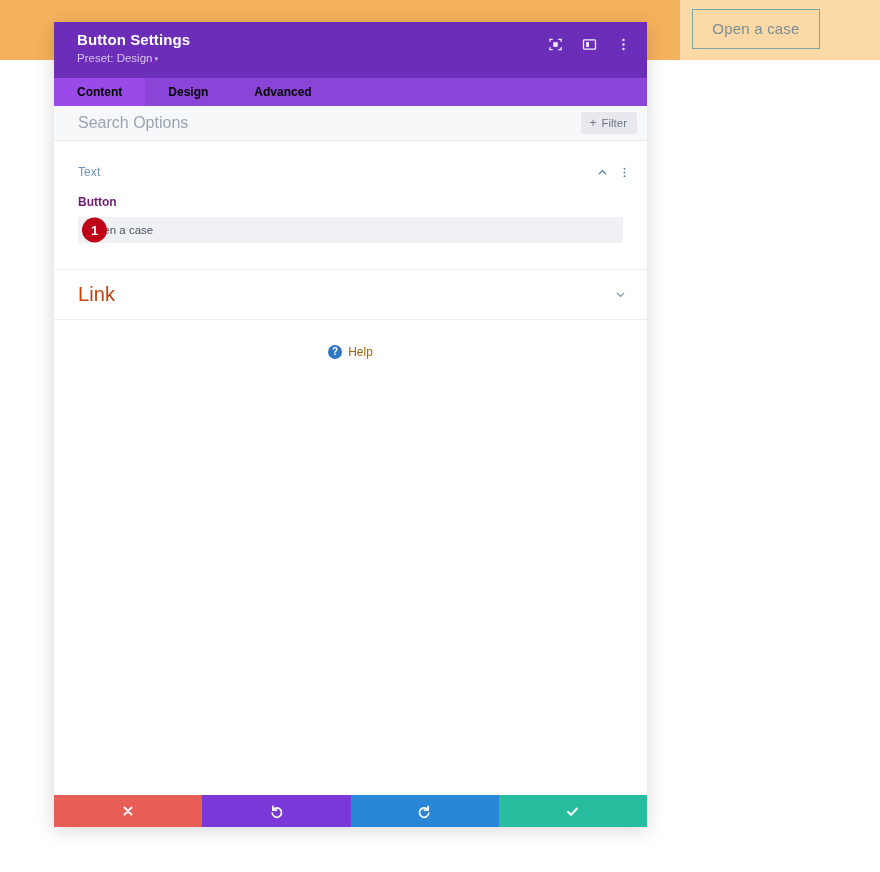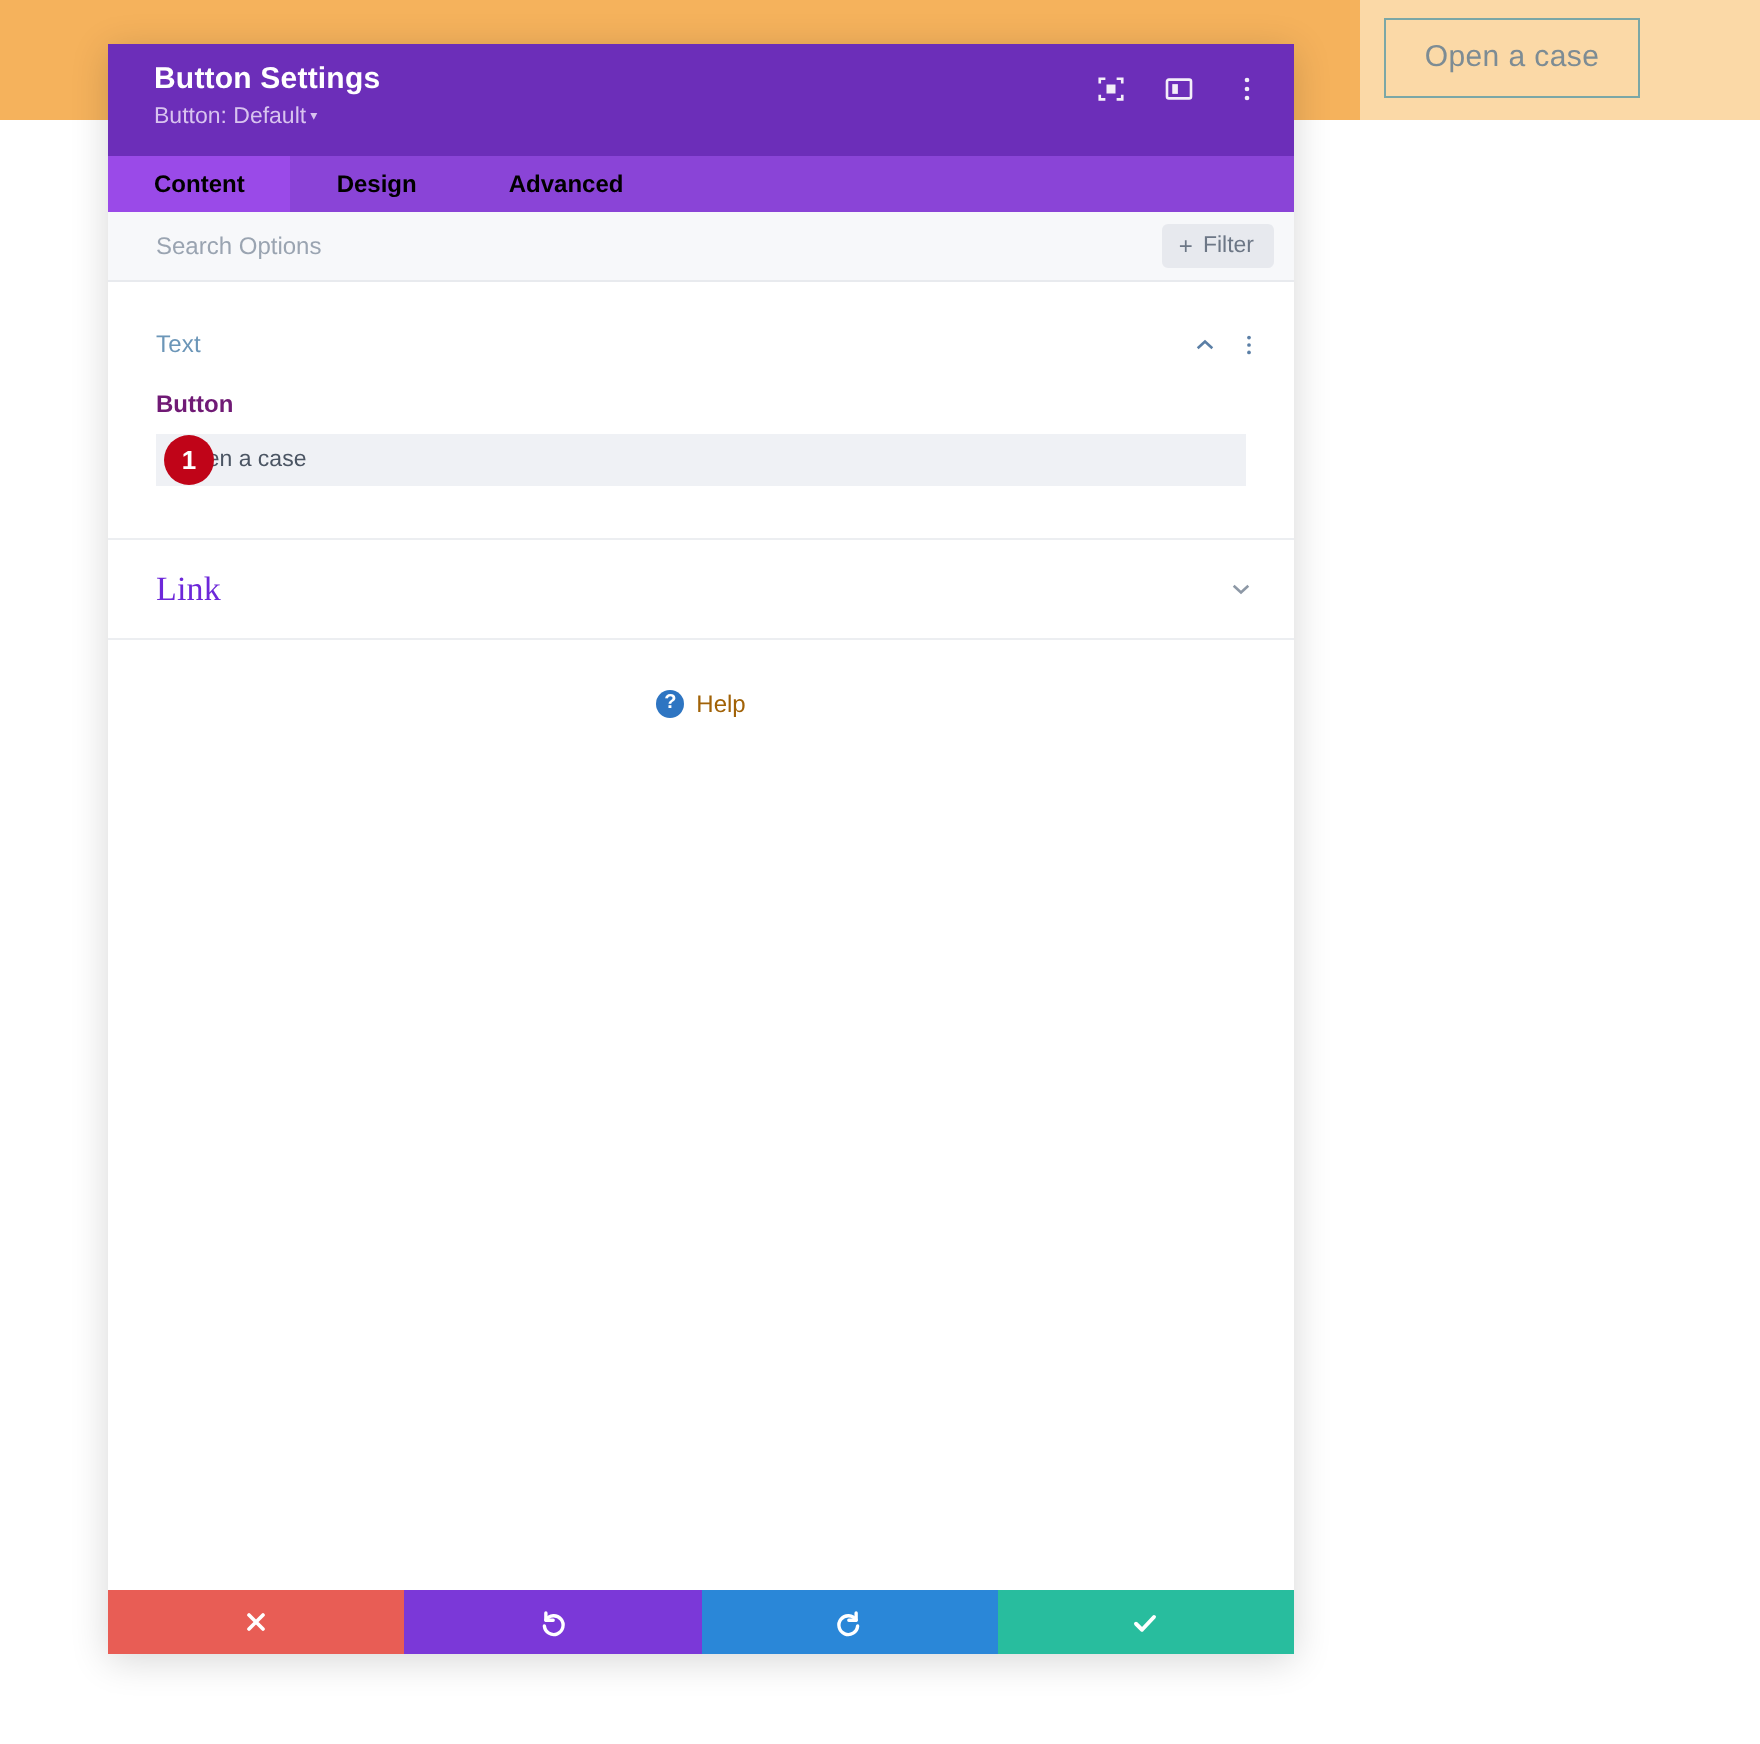--- a/index.html
+++ b/index.html
@@ -136,21 +136,21 @@
     align-items: center;
     padding: 0 10px 0 24px;
     flex: 0 0 auto;
   }
   .search-input {
     border: 0;
     outline: 0;
     background: transparent;
     flex: 1;
     font-family: "Liberation Sans", sans-serif;
-    font-size: 12px;
+    font-size: 16px;
     color: #8e99a8;
   }
   .search-input::placeholder { color: #9aa4b1; }
   .filter-button {
     background: #e7e9ee;
     border: 0;
     border-radius: 3px;
     color: #6d7786;
     font-family: "Liberation Sans", sans-serif;
     font-size: 11.5px;
@@ -234,24 +234,23 @@
   .section-collapsed {
     height: 50px;
     border-bottom: 1px solid #eceef1;
     display: flex;
     align-items: center;
     padding: 0 18px 0 24px;
     cursor: pointer;
   }
   .section-collapsed-title {
     flex: 1;
-    color: #6d28d9;
-    font-size: 17px;
+    color: #c2410c;
+    font-size: 20px;
     letter-spacing: 0.1px;
-    font-family: Liberation Serif, serif;
   }
 
   
   .help-row {
     display: flex;
     align-items: center;
     justify-content: center;
     gap: 6px;
     padding: 25px 0 0 0;
   }
@@ -299,21 +298,21 @@
 <div id="page-bg-peach"></div>
 <div id="page-bg-white"></div>
 
 <div id="site-open-case-button">Open a case</div>
 
 <div id="settings-modal">
 
   <div class="modal-header">
     <div class="modal-title">Button Settings</div>
     <div class="modal-preset">
-      <span>Button: Default</span><span class="preset-caret">▾</span>
+      <span>Preset: Design</span><span class="preset-caret">▾</span>
     </div>
 
     <div class="header-icons">
       <span class="header-icon">
         <svg width="15" height="15" viewBox="0 0 16 16" fill="none" stroke="#ffffff" stroke-width="1.4">
           <path d="M2 5V2.5h3M11 2.5h3V5M14 11v2.5h-3M5 13.5H2V11"></path>
           <rect x="5.6" y="5.6" width="4.8" height="4.8" fill="#ffffff" stroke="none"></rect>
         </svg>
       </span>
       <span class="header-icon">

